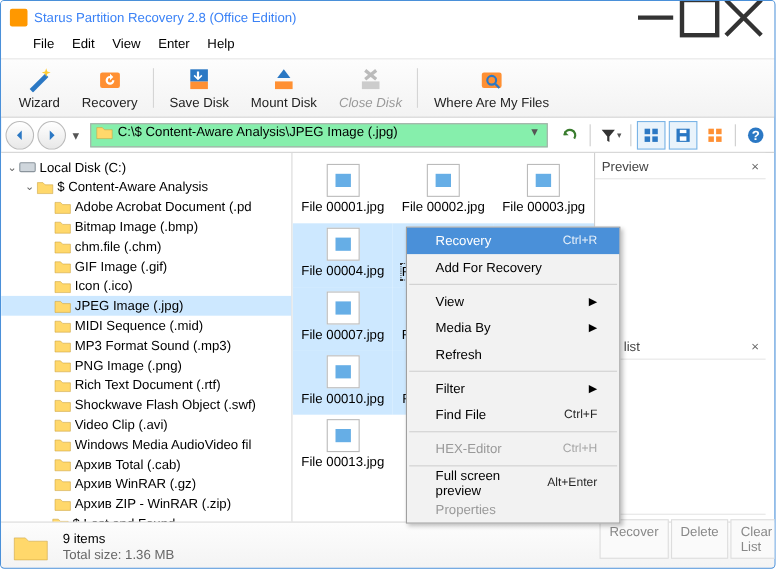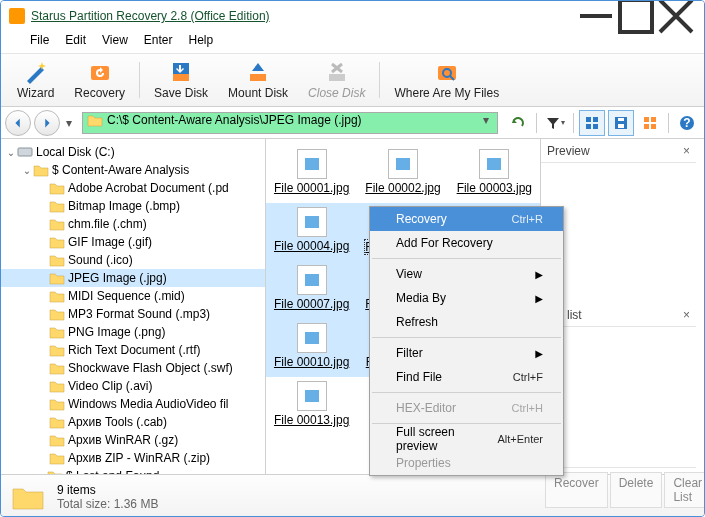--- a/index.html
+++ b/index.html
@@ -1,19 +1,19 @@
 <!DOCTYPE html>
 <html><head>
 <meta charset="utf-8">
 <style>
 * { box-sizing: border-box; margin: 0; padding: 0; font-family: "Segoe UI", Tahoma, sans-serif; font-size: 12px; }
 body { background: #fff; width: 705px; height: 517px; overflow: hidden; position: relative; border: 1px solid #4a90d9; border-radius: 4px; }
 .titlebar { height: 30px; display: flex; align-items: center; padding: 0 8px; background: #fff; }
 .titlebar .app-icon { width: 16px; height: 16px; margin-right: 6px; background: #ff9800; border-radius: 2px; }
-.titlebar .title { flex: 1; color: #14532d; text-decoration: underline; }
+.titlebar .title { flex: 1; color: #3b82f6; }
 .titlebar .winbtn { width: 40px; height: 30px; display: flex; align-items: center; justify-content: center; color: #333; }
 .menubar { height: 22px; display: flex; padding: 0 21px; background: #fff; }
 .menubar .menu { padding: 2px 8px; color: #000; }
 .toolbar { height: 54px; display: flex; align-items: center; padding: 4px 6px; background: linear-gradient(#fdfdfd,#f3f3f3); border-top: 1px solid #e5e5e5; border-bottom: 1px solid #d0d0d0; }
 .toolbtn { display: flex; flex-direction: column; align-items: center; justify-content: center; padding: 2px 10px; color: #222; min-width: 54px; }
 .toolbtn.disabled { color: #999; font-style: italic; }
 .toolbtn .ticon { width: 24px; height: 24px; margin-bottom: 2px; }
 .toolsep { width: 1px; height: 36px; background: #d5d5d5; margin: 0 4px; }
 .navbar { height: 32px; display: flex; align-items: center; padding: 2px 4px; gap: 3px; border-bottom: 1px solid #d0d0d0; }
 .navbtn { width: 26px; height: 26px; border-radius: 50%; display: flex; align-items: center; justify-content: center; border: 1px solid #bbb; background: linear-gradient(#fff,#e8e8e8); }
@@ -32,21 +32,21 @@
 .tree-row .exp { width: 12px; text-align: center; color: #666; font-size: 10px; }
 .tree-row .ficon { width: 16px; height: 14px; margin-right: 3px; flex-shrink: 0; }
 .tree-row.sel { background: #cde8ff; }
 .tree-row .lbl { overflow: hidden; text-overflow: ellipsis; }
 .contentarea { flex: 1; display: flex; }
 .filepanel { width: 275px; border-right: 1px solid #d0d0d0; overflow: hidden; padding-top: 6px; background: #fff; position: relative; }
 .filegrid { display: grid; grid-template-columns: repeat(3,1fr); }
 .filecell { display: flex; flex-direction: column; align-items: center; height: 58px; justify-content: flex-start; padding-top: 4px; }
 .filecell .thumb { width: 30px; height: 30px; border: 1px solid #bbb; background: #fff; display: flex; align-items: center; justify-content: center; }
 .filecell .thumb .inner { width: 14px; height: 12px; background: #66aee6; }
-.filecell .fname { margin-top: 2px; white-space: nowrap; text-decoration: underline; }
+.filecell .fname { margin-top: 2px; white-space: nowrap; }
 .filecell.sel { background: #cde8ff; }
 .filecell.focus .fname { border: 1px dotted #333; }
 .rightpanel { width: 155px; background: #fff; }
 .rpanel-hdr { display: flex; align-items: center; height: 24px; padding: 0 6px; color: #444; border-bottom: 1px solid #e5e5e5; }
 .rpanel-hdr .hx { margin-left: auto; color: #666; }
 .rpanel-gap { height: 140px; }
 .rpanel-btns { display: flex; gap: 2px; padding: 4px; border-top: 1px solid #e5e5e5; margin-top: 140px; }
 .rpanel-btns .rb { border: 1px solid #ddd; padding: 3px 8px; color: #888; background: #fafafa; }
 .statusbar { height: 44px; display: flex; align-items: center; padding: 4px 10px; border-top: 1px solid #d0d0d0; background: linear-gradient(#fdfdfd,#f3f3f3); }
 .statusbar .bigfolder { width: 34px; height: 28px; margin-right: 12px; }
@@ -247,21 +247,21 @@
         <div class="tree-row" style="padding-left: 48px;">
           <svg class="ficon" viewBox="0 0 16 14">
             <path class="foldersvg" d="M1 3h5l2 2h7v8H1z"></path>
           </svg>
           <span class="lbl">GIF Image (.gif)</span>
         </div>
         <div class="tree-row" style="padding-left: 48px;">
           <svg class="ficon" viewBox="0 0 16 14">
             <path class="foldersvg" d="M1 3h5l2 2h7v8H1z"></path>
           </svg>
-          <span class="lbl">Sound (.ico)</span>
+          <span class="lbl">Icon (.ico)</span>
         </div>
         <div class="tree-row sel" style="padding-left: 48px;">
           <svg class="ficon" viewBox="0 0 16 14">
             <path class="foldersvg" d="M1 3h5l2 2h7v8H1z"></path>
           </svg>
           <span class="lbl">JPEG Image (.jpg)</span>
         </div>
         <div class="tree-row" style="padding-left: 48px;">
           <svg class="ficon" viewBox="0 0 16 14">
             <path class="foldersvg" d="M1 3h5l2 2h7v8H1z"></path>
@@ -301,21 +301,21 @@
         <div class="tree-row" style="padding-left: 48px;">
           <svg class="ficon" viewBox="0 0 16 14">
             <path class="foldersvg" d="M1 3h5l2 2h7v8H1z"></path>
           </svg>
           <span class="lbl">Windows Media AudioVideo fil</span>
         </div>
         <div class="tree-row" style="padding-left: 48px;">
           <svg class="ficon" viewBox="0 0 16 14">
             <path class="foldersvg" d="M1 3h5l2 2h7v8H1z"></path>
           </svg>
-          <span class="lbl">Архив Tools (.cab)</span>
+          <span class="lbl">Архив Total (.cab)</span>
         </div>
         <div class="tree-row" style="padding-left: 48px;">
           <svg class="ficon" viewBox="0 0 16 14">
             <path class="foldersvg" d="M1 3h5l2 2h7v8H1z"></path>
           </svg>
           <span class="lbl">Архив WinRAR (.gz)</span>
         </div>
         <div class="tree-row" style="padding-left: 48px;">
           <svg class="ficon" viewBox="0 0 16 14">
             <path class="foldersvg" d="M1 3h5l2 2h7v8H1z"></path>

